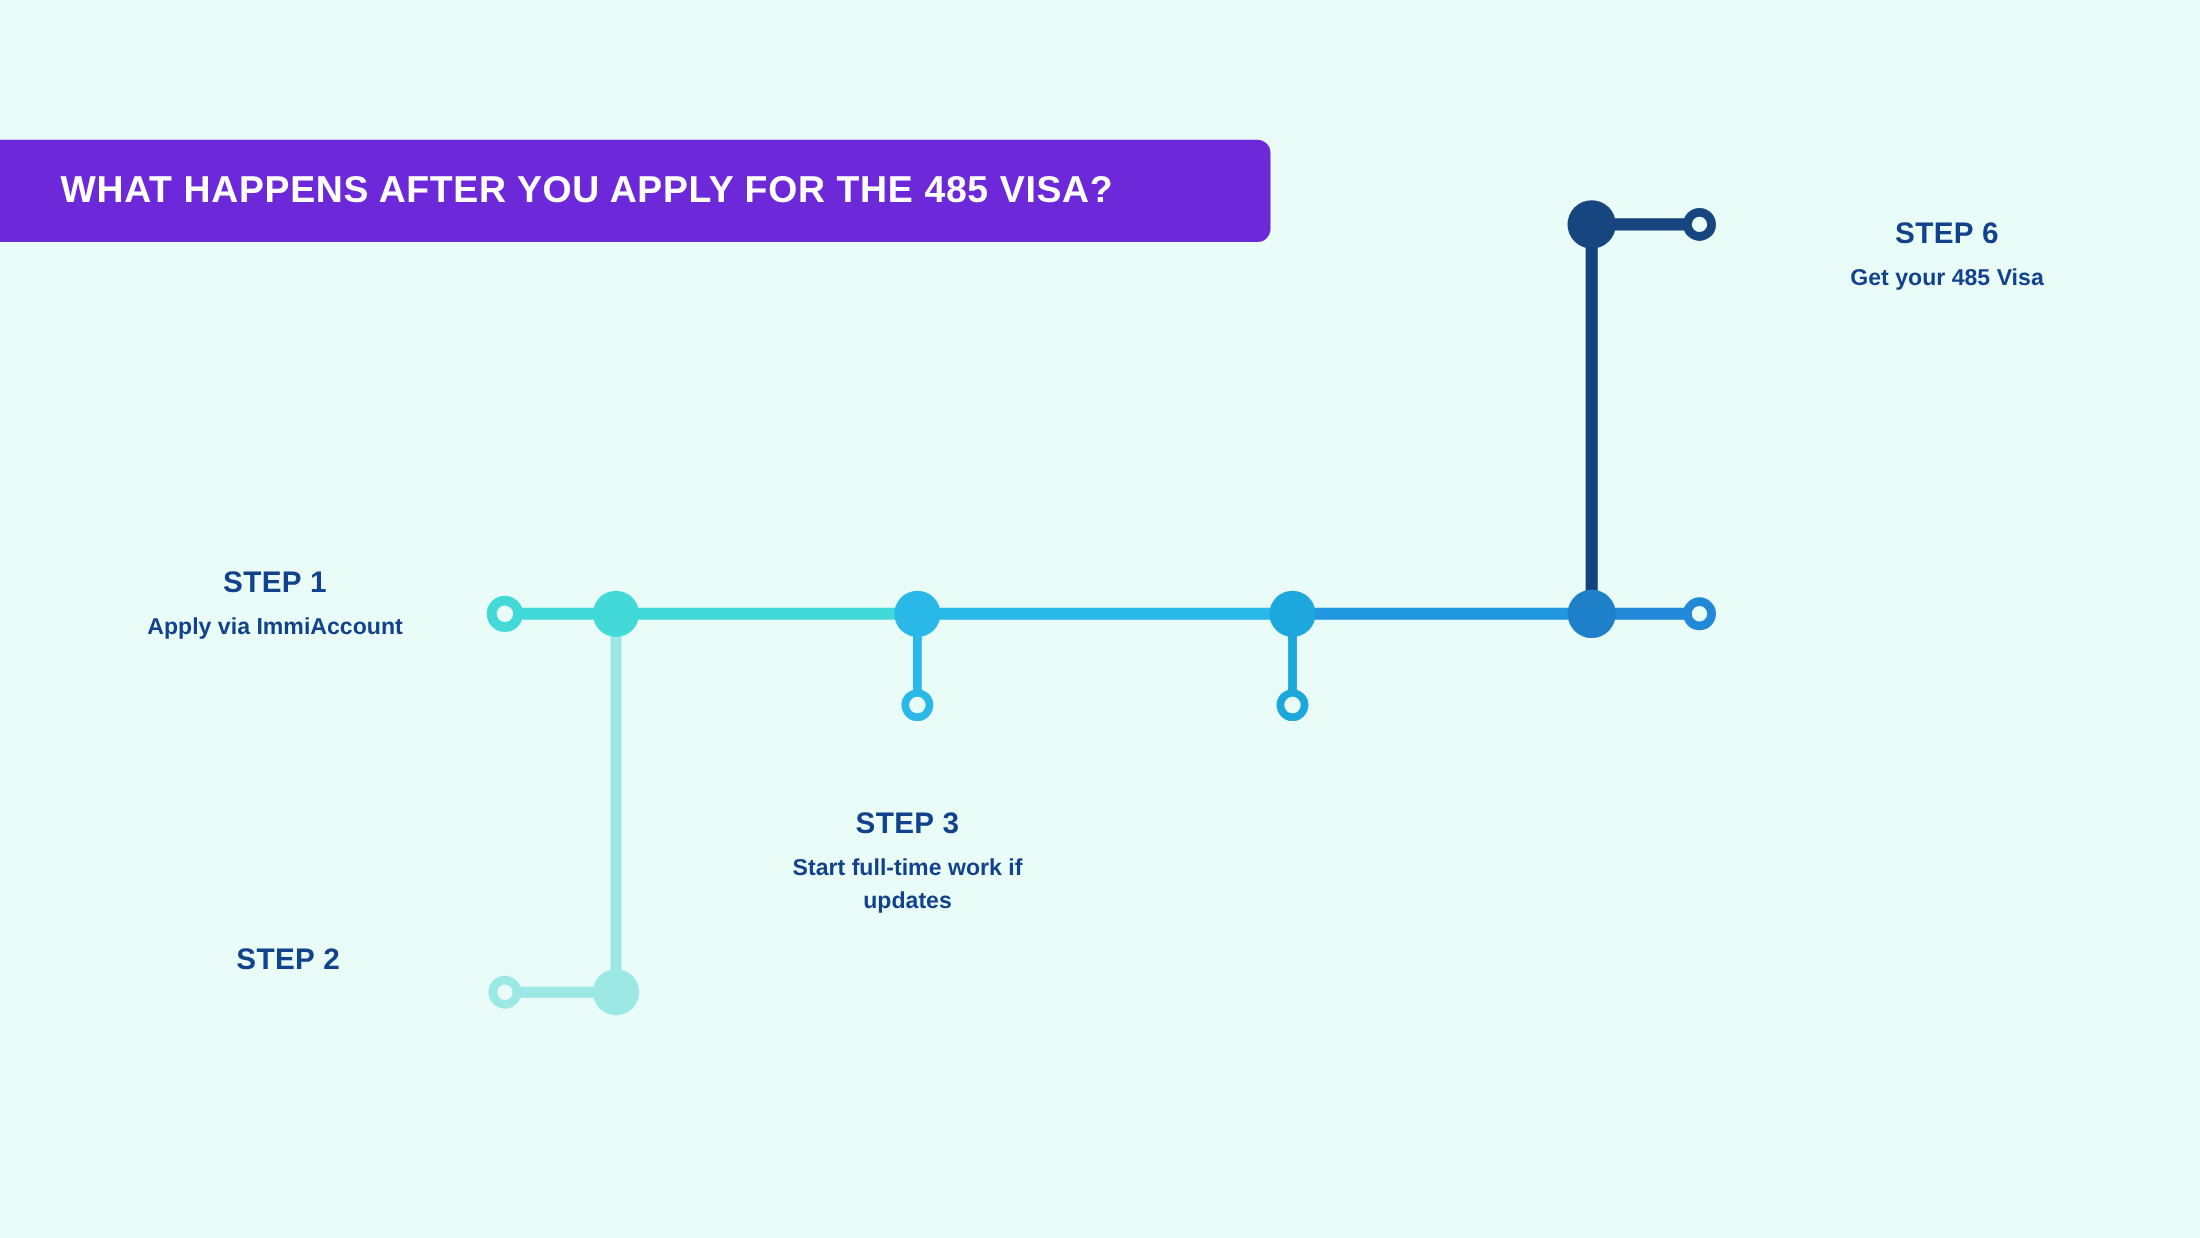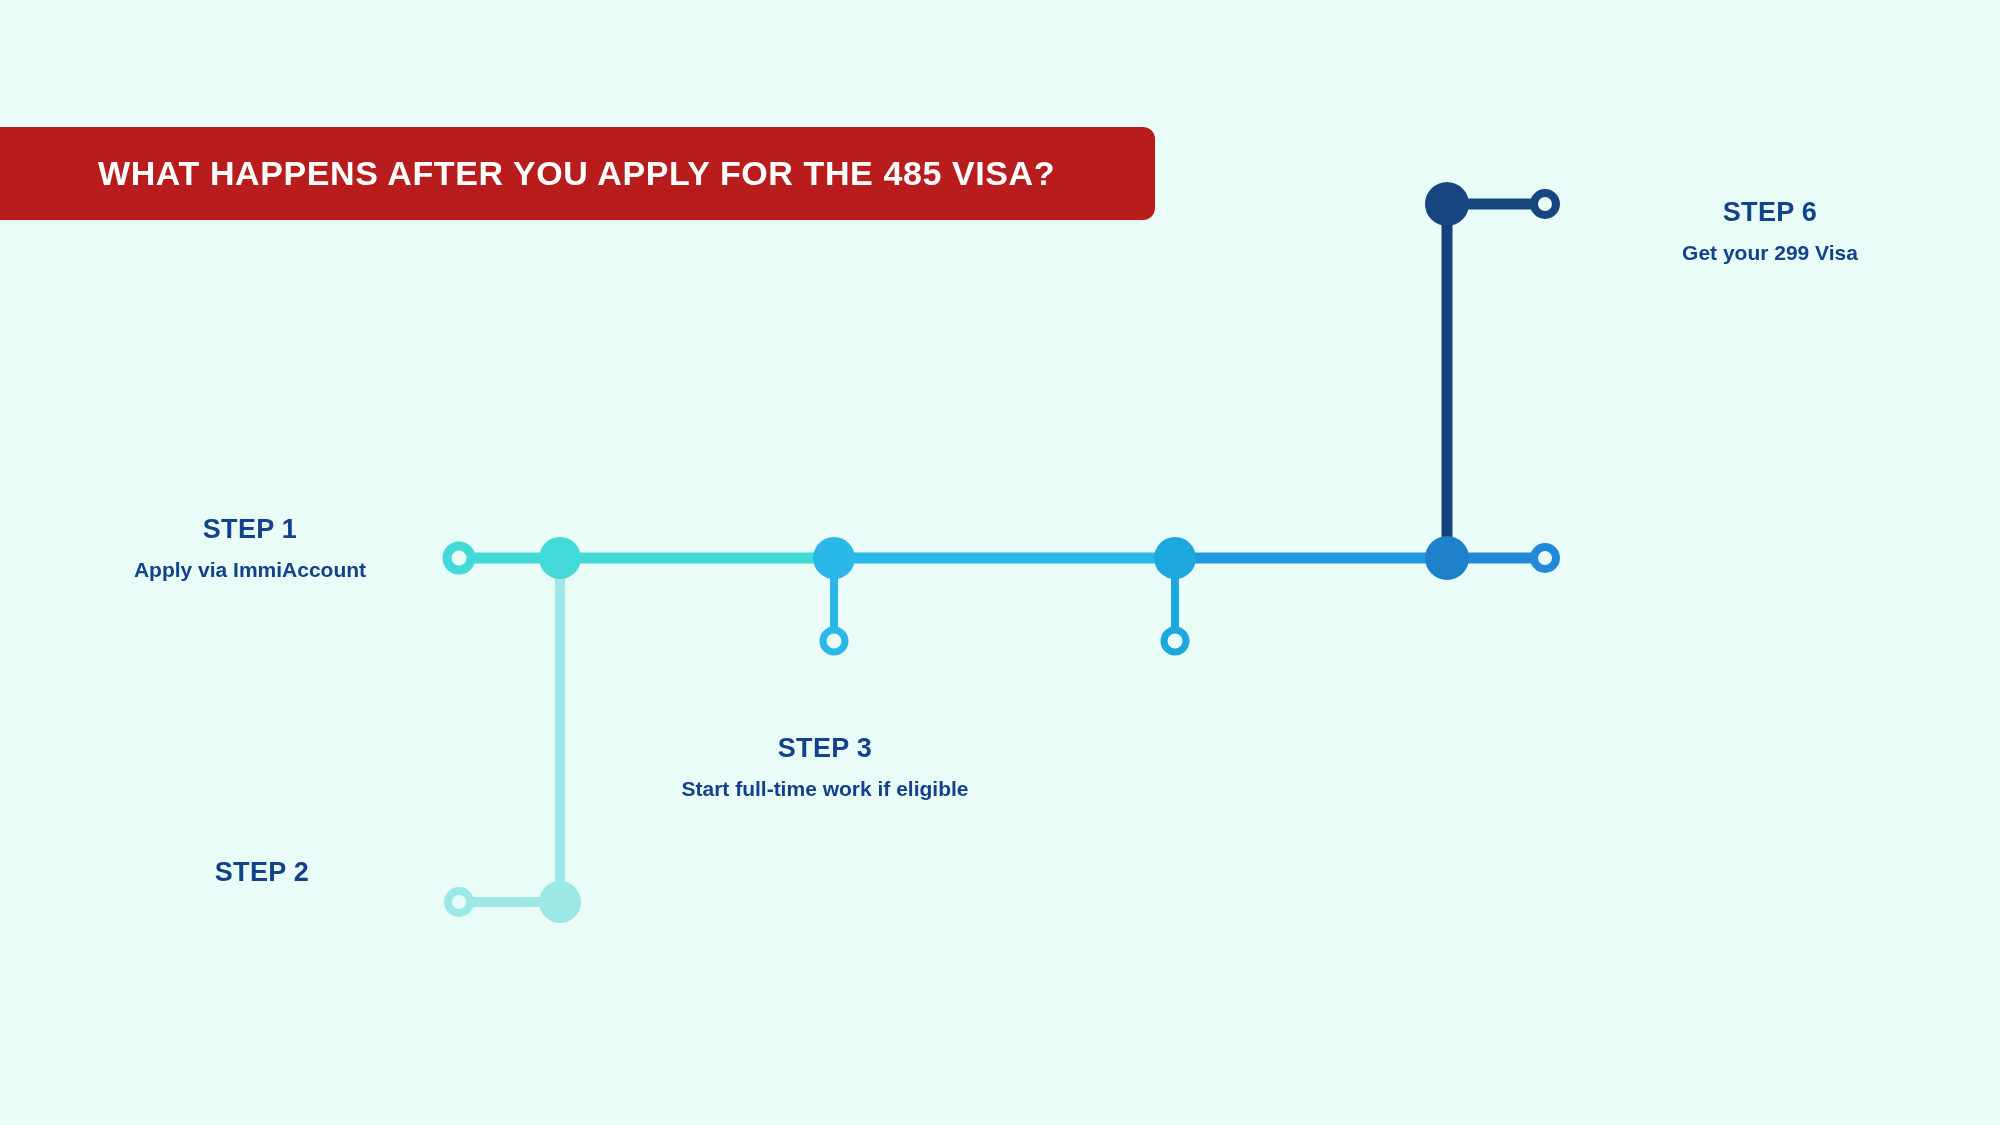--- a/index.html
+++ b/index.html
@@ -24,27 +24,27 @@
     height: 1125px;
   }
 
   
   .title-banner {
     position: absolute;
     left: 0px;
     top: 127px;
     width: 1155px;
     height: 93px;
-    background: #b91c1c;
+    background: #6d28d9;
     border-top-right-radius: 12px;
     border-bottom-right-radius: 12px;
     display: flex;
     align-items: center;
     box-sizing: border-box;
-    padding-left: 98px;
+    padding-left: 55px;
   }
   .title-text {
     color: #FFFFFF;
     font-size: 34px;
     font-weight: 700;
     letter-spacing: 0.6px;
     line-height: 1.1;
     white-space: nowrap;
     font-family: "Liberation Sans", sans-serif;
   }
@@ -150,23 +150,23 @@
     <div class="step-title">STEP 1</div>
     <div class="step-desc">Apply via ImmiAccount</div>
   </div>
 
   <div class="step-label label-step2">
     <div class="step-title">STEP 2</div>
   </div>
 
   <div class="step-label label-step3">
     <div class="step-title">STEP 3</div>
-    <div class="step-desc">Start full-time work if eligible</div>
+    <div class="step-desc">Start full-time work if updates</div>
   </div>
 
 
 
   <div class="step-label label-step6">
     <div class="step-title">STEP 6</div>
-    <div class="step-desc">Get your 299 Visa</div>
+    <div class="step-desc">Get your 485 Visa</div>
   </div>
 
 </div>
 
 </body></html>

